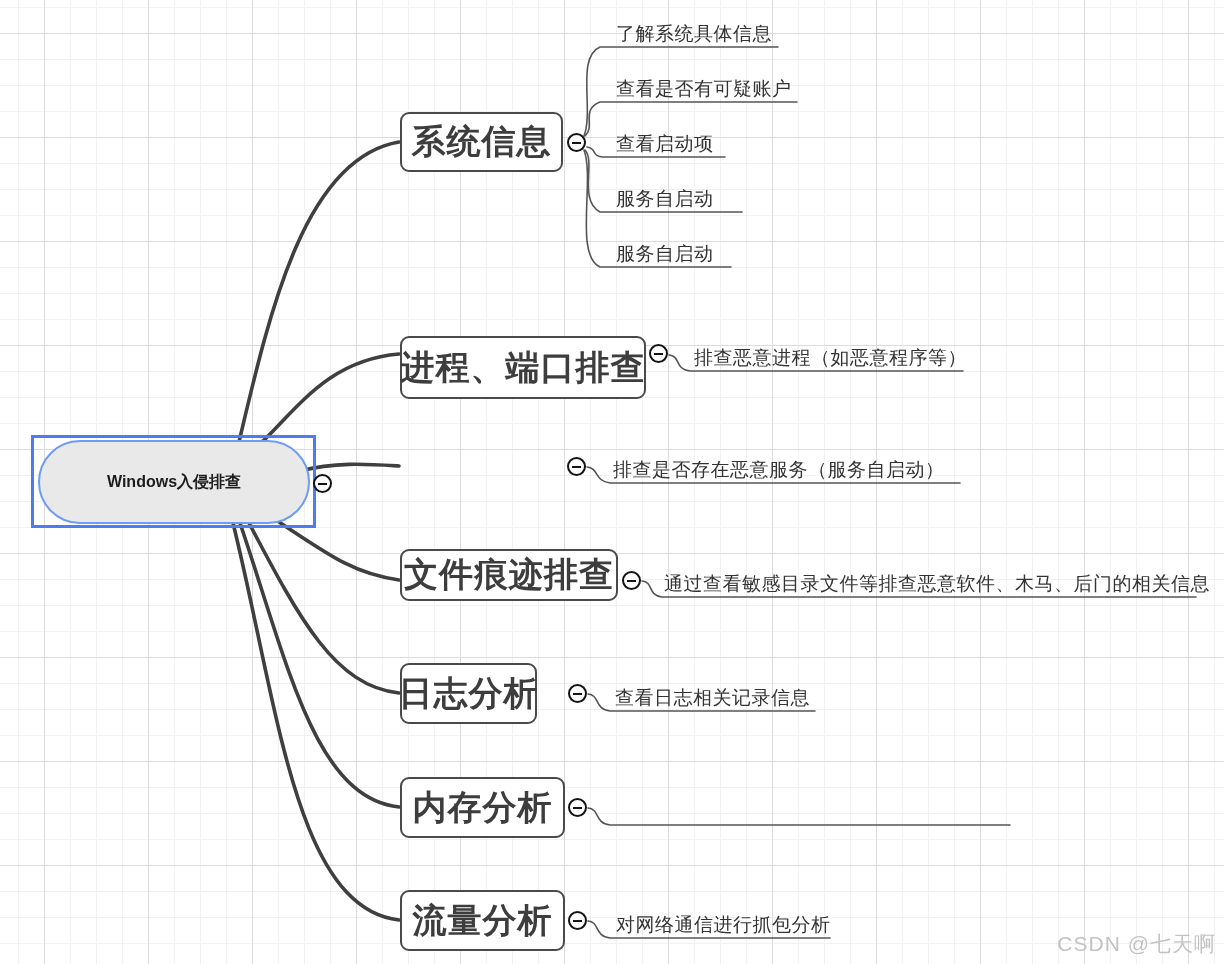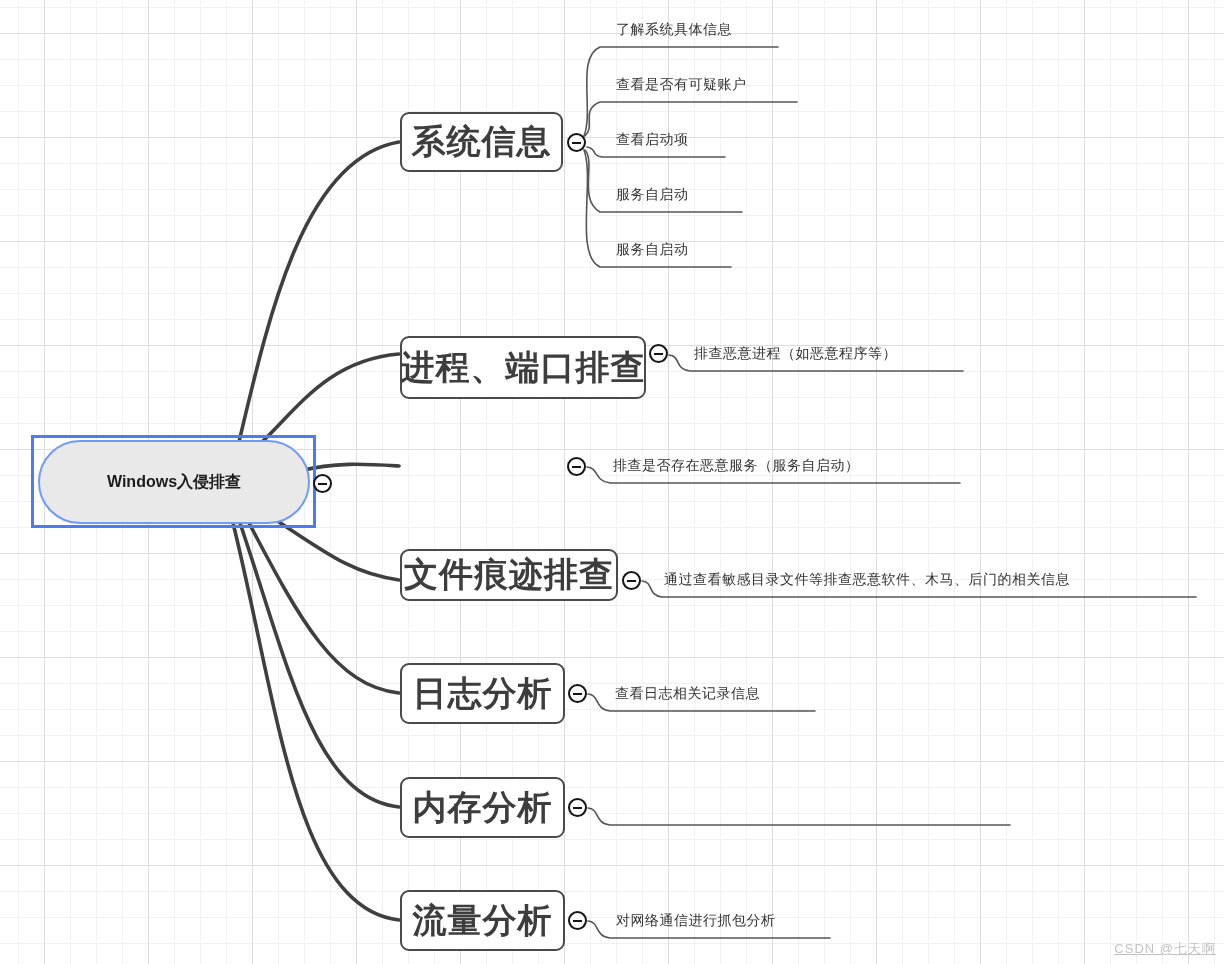--- a/index.html
+++ b/index.html
@@ -32,21 +32,21 @@
     display:flex;align-items:center;justify-content:center;
     box-sizing:border-box;
     cursor:pointer;
   }
   .branch-label{
     font-size:34px;color:#3d3d3d;font-weight:700;
     white-space:nowrap;letter-spacing:1px;
   }
   .topic{
     position:absolute;z-index:2;
-    font-size:14px;color:#333333;
+    font-size:19px;color:#333333;
     white-space:nowrap;letter-spacing:0.5px;
     cursor:pointer;
   }
   .root-select{
     position:absolute;left:31px;top:435px;width:285px;height:93px;
     border:3px solid #4d7bf0;z-index:2;box-sizing:border-box;
   }
   .root-pill{
     position:absolute;left:38px;top:440px;width:272px;height:84px;
     background:#e9e9e9;border:2.5px solid #6f9bf8;border-radius:42px;
@@ -55,21 +55,21 @@
   }
   .root-label{font-size:16px;font-weight:bold;color:#1c1c1c;white-space:nowrap;}
   .minus{
     position:absolute;z-index:3;width:19px;height:19px;box-sizing:border-box;
     border:2px solid #141414;border-radius:50%;background:#ffffff;
     display:flex;align-items:center;justify-content:center;cursor:pointer;
   }
   .minus::before{content:"";display:block;width:9px;height:2px;background:#141414;}
   .watermark{
     position:absolute;right:8px;bottom:6px;z-index:4;
-    font-size:13px;color:#c3c3c3;letter-spacing:1px;text-decoration:underline;
+    font-size:21px;color:#c3c3c3;letter-spacing:1px;
   }
 </style>
 </head>
 <body>
 
 <div class="canvas">
 
   <svg class="wires" width="1224" height="964" viewBox="0 0 1224 964">
 
     <path class="thick" d="M 239 442 C 270 310 305 158 399 142"></path>
@@ -101,21 +101,21 @@
 
   <div class="branch" style="left:400px;top:112px;width:163px;height:60px;">
     <span class="branch-label">系统信息</span>
   </div>
   <div class="branch" style="left:400px;top:336px;width:246px;height:63px;">
     <span class="branch-label">进程、端口排查</span>
   </div>
   <div class="branch" style="left:400px;top:549px;width:218px;height:52px;">
     <span class="branch-label">文件痕迹排查</span>
   </div>
-  <div class="branch" style="left:400px;top:663px;width:165px;height:61px;">
+  <div class="branch" style="left:400px;top:663px;width:137px;height:61px;">
     <span class="branch-label">日志分析</span>
   </div>
   <div class="branch" style="left:400px;top:777px;width:165px;height:61px;">
     <span class="branch-label">内存分析</span>
   </div>
   <div class="branch" style="left:400px;top:890px;width:165px;height:61px;">
     <span class="branch-label">流量分析</span>
   </div>
 
   <span class="minus" style="left:567px;top:133px;"></span>

